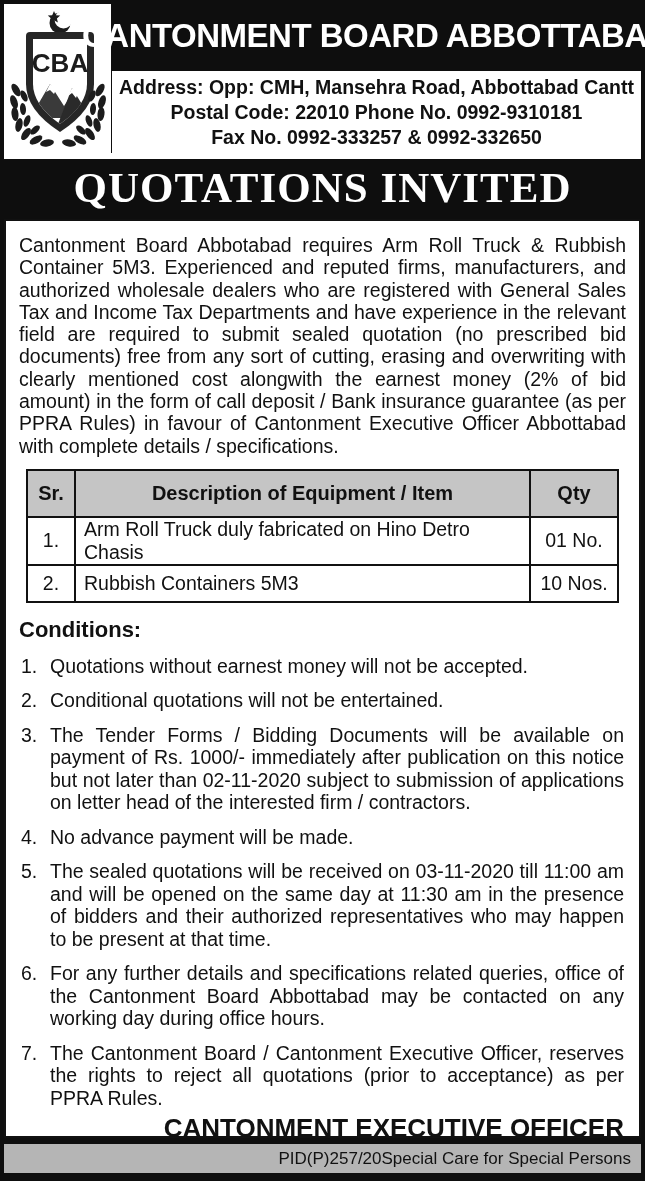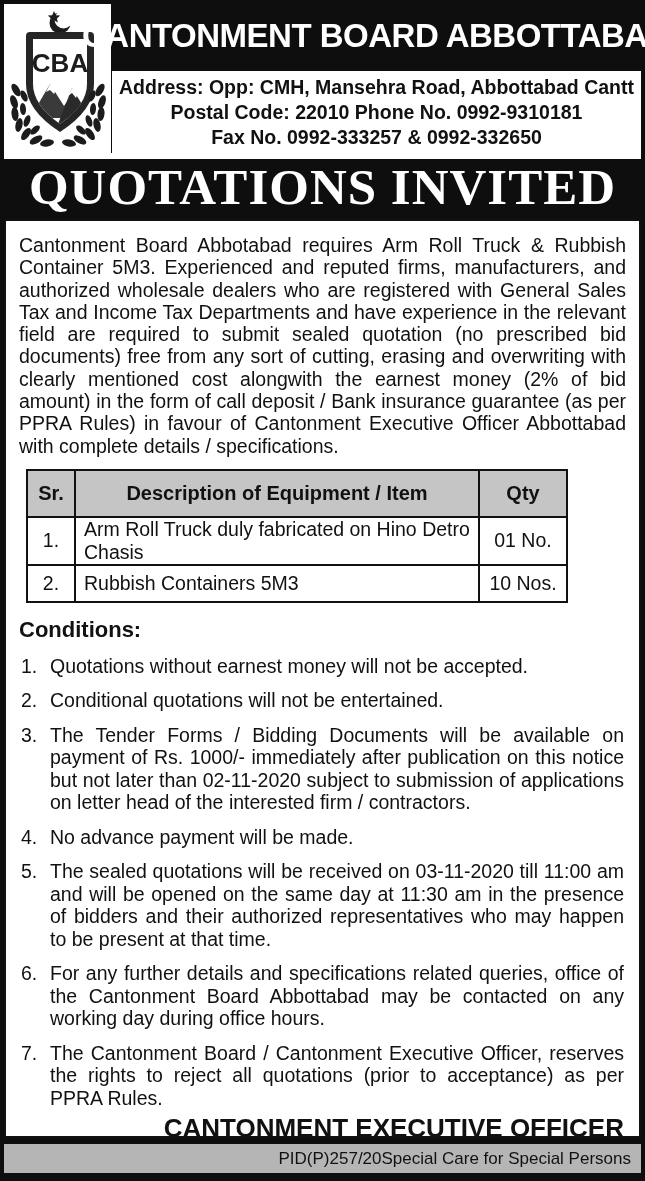--- a/index.html
+++ b/index.html
@@ -14,30 +14,30 @@
                display:flex; align-items:center; justify-content:center;
                color:#fff; font-weight:bold; font-size:33px; letter-spacing:-0.5px; white-space:nowrap; }
   .address-box { position:absolute; left:112px; top:71px; width:529px; height:82px; background:#fff;
                  display:flex; flex-direction:column; align-items:center; justify-content:center;
                  font-weight:bold; font-size:19.5px; line-height:25px; color:#111; text-align:center; }
   .sep-strip { position:absolute; left:4px; top:153px; width:637px; height:6px; background:#fff; }
 
   
   .banner { position:absolute; left:0; top:159px; width:645px; height:56px; background:#0e0e0e;
             display:flex; align-items:center; justify-content:center;
-            font-family:"Liberation Serif", serif; font-weight:bold; font-size:51px;
+            font-family:"Liberation Serif", serif; font-weight:bold; font-size:43px;
             letter-spacing:1px; color:#fff; }
 
   
   .body-panel { position:absolute; left:4px; top:219px; width:637px; height:919px; background:#fff;
                 border:2px solid #111; padding:13px 13px 0 13px; color:#111;
                 display:flex; flex-direction:column; }
   .intro { font-size:19.5px; line-height:22.3px; text-align:justify; }
 
-  table.items { border-collapse:collapse; margin:12px 7px 0 7px; width:542px; }
+  table.items { border-collapse:collapse; margin:12px 7px 0 7px; width:593px; }
   table.items th, table.items td { border:2px solid #111; font-size:19.5px; }
   table.items th { background:#c5c5c5; font-weight:bold; height:47px; font-size:20px; text-align:center; }
   table.items td { height:37px; }
   .col-sr  { width:48px; text-align:center; }
   .col-desc{ text-align:left; padding-left:8px; }
   .col-qty { width:88px; text-align:center; }
 
   .cond-heading { margin-top:14px; font-size:22px; font-weight:bold; }
   .cond-item { display:grid; grid-template-columns:31px 1fr; margin-top:12px;
                font-size:19.5px; line-height:22.5px; }

